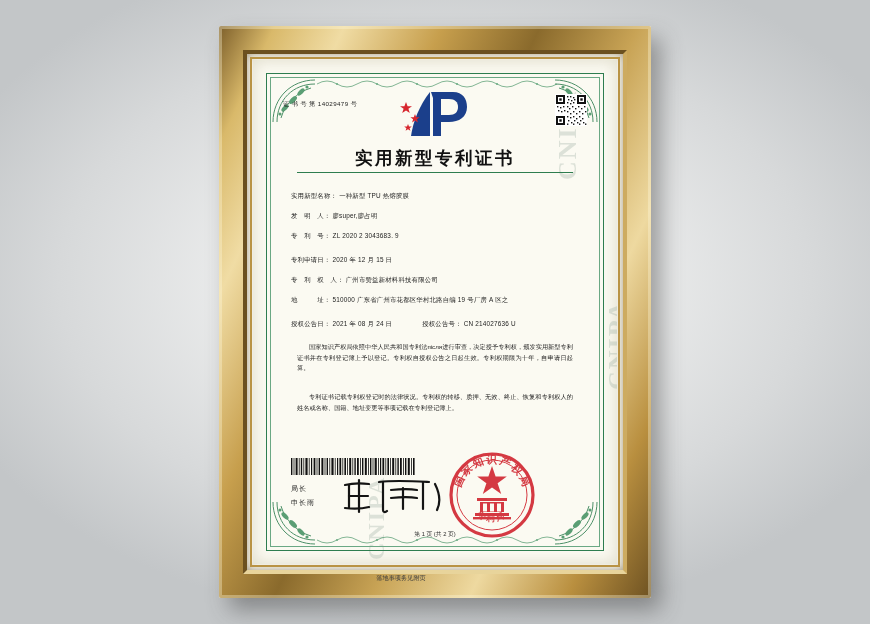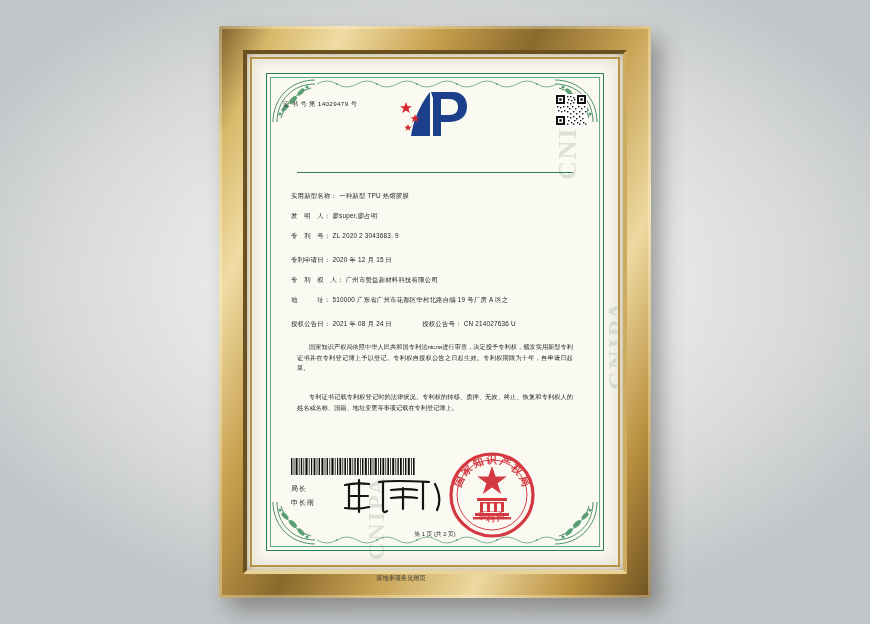--- a/index.html
+++ b/index.html
@@ -431,20 +431,21 @@
                 <rect x="25" y="26" width="1.4" height="1.4"></rect>
                 <rect x="28" y="28" width="1.4" height="1.4"></rect>
               <rect x="12" y="29.5" width="1.4" height="1.4"></rect>
                 <rect x="18" y="29.5" width="1.4" height="1.4"></rect>
                 <rect x="24" y="29.5" width="1.4" height="1.4"></rect>
               <rect x="30" y="29.5" width="1.4" height="1.4"></rect>
             </g>
           </svg>
         </div>
 
+        <div id="doc-title">实用新型专利证书</div>
         <div id="title-rule"></div>
 
         <div class="field" style="top:106px">
           <span class="lbl">实用新型名称：</span>
           <span class="val">一种新型 TPU 热熔胶膜</span>
         </div>
         <div class="field" style="top:126px">
           <span class="lbl">发　明　人：</span>
           <span class="val">廖super,廖占明</span>
         </div>

